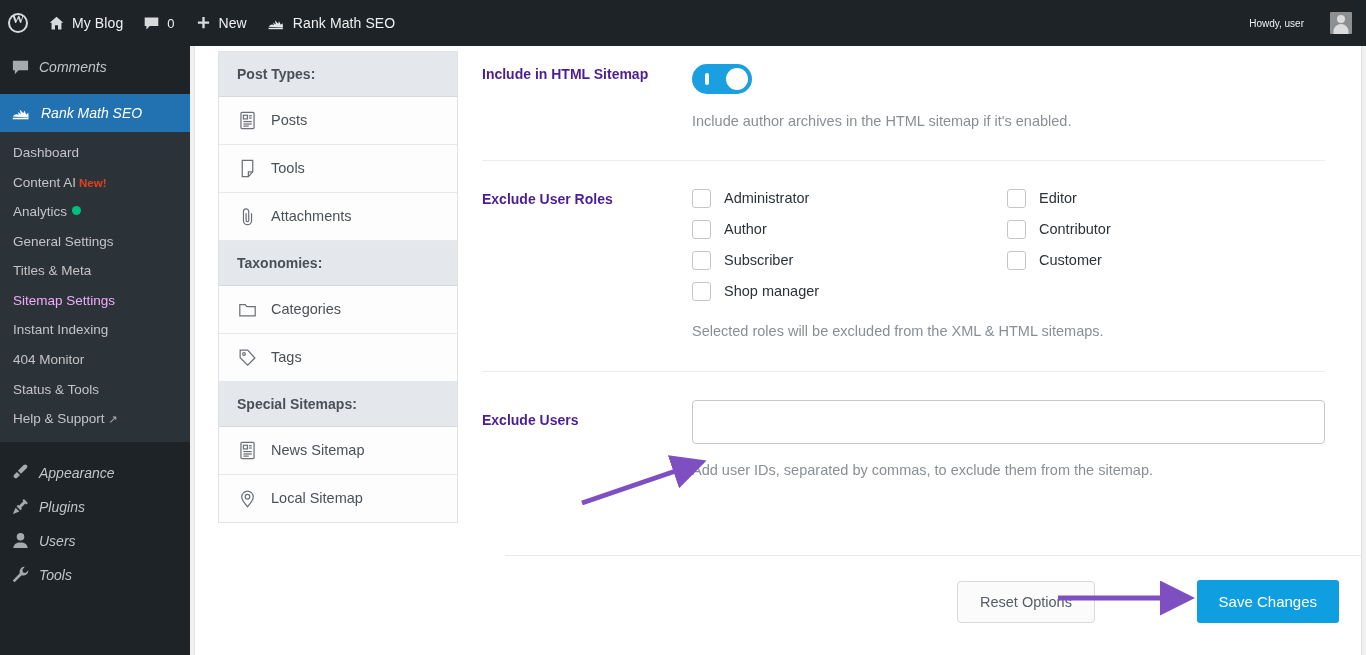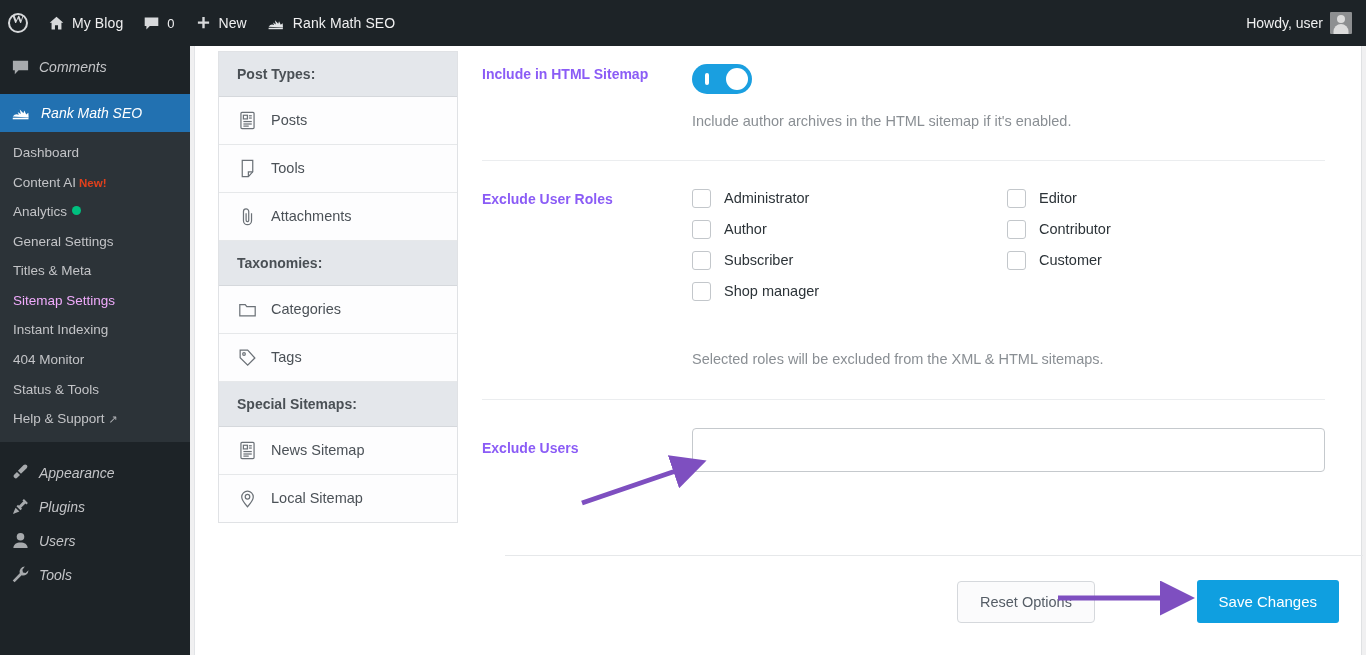--- a/index.html
+++ b/index.html
@@ -24,21 +24,21 @@
   .ab-item {
     display: flex; align-items: center; gap: 7px;
     height: 38px; padding: 0 10px;
     color: #f0f0f1; cursor: pointer; white-space: nowrap;
   }
   .ab-item:first-child { padding-left: 8px; }
   .ab-label { font-size: 14px; letter-spacing: .1px; }
   .ab-count { font-size: 13px; color: #f0f0f1; }
   .ab-right {
     margin-left: auto; display: flex; align-items: center;
-    gap: 7px; padding-right: 14px; font-size: 14px;
+    gap: 26px; padding-right: 14px; font-size: 10px;
   }
   .ab-avatar {
     width: 22px; height: 22px; background: #8d8f91;
     display: block; border-radius: 1px; position: relative; overflow: hidden;
   }
   .ab-avatar::before {
     content: ''; position: absolute; left: 50%; top: 3px;
     width: 8px; height: 8px; border-radius: 50%;
     background: #dcdcdc; transform: translateX(-50%);
   }
@@ -138,21 +138,21 @@
     cursor: pointer;
     background: #fdfdfe;
   }
   .nav-item .ni-label { line-height: 1.2; }
 
   
   #form { position: absolute; left: 287px; top: 0; width: 881px; height: 617px; }
   .field-row { display: flex; padding: 0 0 0 0; }
   .f-label {
     width: 210px; flex: 0 0 210px;
-    font-size: 14px; font-weight: 700; color: #8b5cf6;
+    font-size: 14px; font-weight: 700; color: #4c1d95;
     padding-top: 2px;
   }
   .f-body { flex: 1; }
 
   .block-toggle { padding: 26px 0 0 0; display: flex; }
   .toggle {
     width: 60px; height: 30px; border-radius: 15px;
     background: #1a9fe0; position: relative; cursor: pointer; flex: none;
   }
   .toggle .knob {
@@ -497,30 +497,31 @@
               <label class="check-item">
                 <span class="cbox"></span>
                 <span class="clabel">Contributor</span>
               </label>
               <label class="check-item">
                 <span class="cbox"></span>
                 <span class="clabel">Customer</span>
               </label>
             </div>
           </div>
-          <div class="helper" style="margin-top:36px;">Selected roles will be excluded from the XML &amp; HTML sitemaps.</div>
+          <div class="helper" style="margin-top:8px;">Selected roles will be excluded from the XML &amp; HTML sitemaps.</div>
         </div>
       </div>
 
       <div class="divider" style="width:843px;margin-top:28px;"></div>
 
       <div class="field-row" style="margin-top:28px;">
         <div class="f-label" style="padding-top:12px;">Exclude Users</div>
         <div class="f-body">
           <input class="textinput" type="text" value="" placeholder="" style="">
+          <div class="helper" style="margin-top:16px;">Add user IDs, separated by commas, to exclude them from the sitemap.</div>
         </div>
       </div>
 
       <div id="footer">
         <button class="btn-reset">Reset Options</button>
         <button class="btn-save">Save Changes</button>
       </div>
 
     </div>
   </div>

